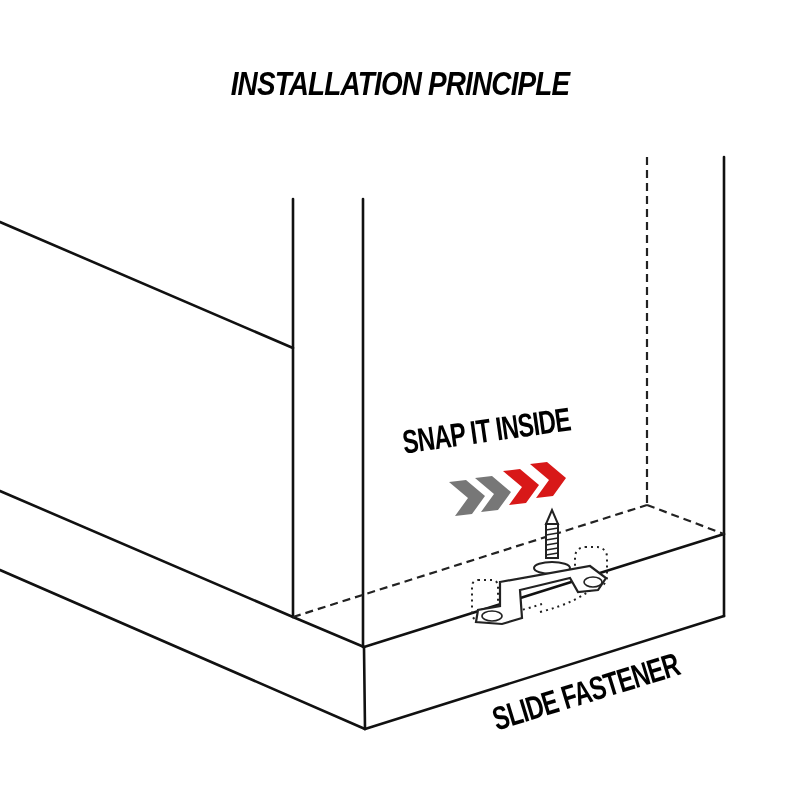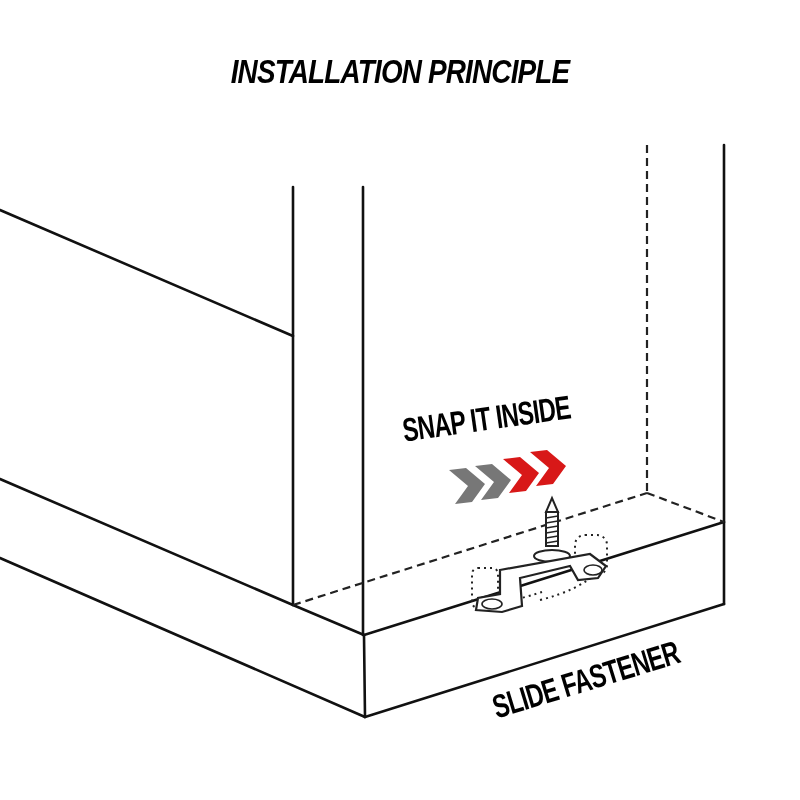--- a/index.html
+++ b/index.html
@@ -1,17 +1,17 @@
 <!DOCTYPE html>
 <html><head>
 <meta charset="utf-8">
 <style>
   html, body { margin: 0; padding: 0; background: #ffffff; }
   body { width: 800px; height: 800px; position: relative; overflow: hidden; font-family: "Liberation Sans", sans-serif; }
-  #stage { position: absolute; left: 0; top: 0; width: 800px; height: 678px; }
+  #stage { position: absolute; left: 0; top: 12px; width: 800px; height: 678px; }
   .title {
     position: absolute; left: 0; top: 52px; width: 800px; text-align: center;
     font-family: "Liberation Sans", sans-serif; font-weight: 900; font-style: italic;
     font-size: 34px; letter-spacing: -1px; color: #000;
     transform: scaleX(0.82); transform-origin: center;
   }
   .label {
     position: absolute; font-family: "Liberation Sans", sans-serif; font-weight: 900;
     color: #000; white-space: nowrap; transform-origin: left top;
   }

